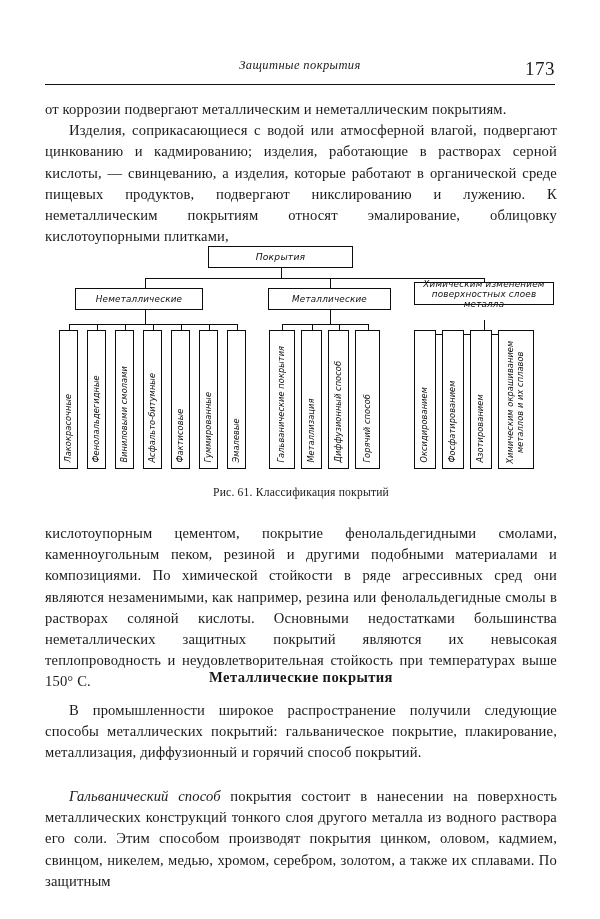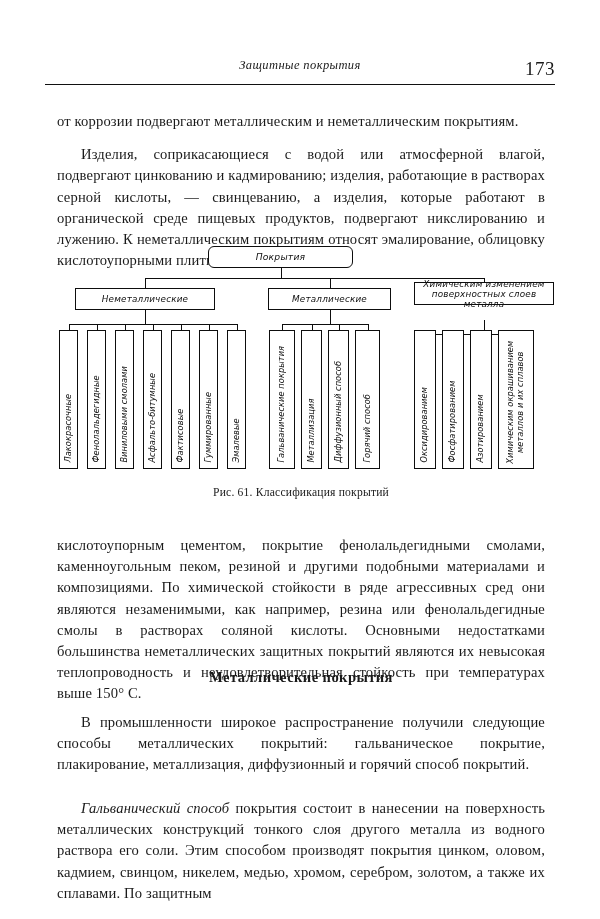--- a/index.html
+++ b/index.html
@@ -62,21 +62,21 @@
   .col {
     position: absolute;
     left: 45px;
     width: 512px;
     font-size: 14.6px;
     line-height: 21.2px;
     text-align: justify;
     text-justify: inter-word;
     letter-spacing: 0.15px;
   }
-  .col p { margin: 12px; }
+  .col p { margin: 0; }
   .col p.indent { text-indent: 24px; }
 
   #para-top    { top: 99px; }
   #para-mid    { top: 523px; }
   #para-after  { top: 700px; }
   #para-last   { top: 786px; }
 
   .section-heading {
     position: absolute;
     left: 45px;
@@ -174,27 +174,27 @@
     <div class="header-pageno">173</div>
   </div>
   <div class="header-rule"></div>
 
   <div class="col" id="para-top">
     <p>от коррозии подвергают металлическим и неметаллическим покрытиям.</p>
     <p class="indent">Изделия, соприкасающиеся с водой или атмосферной влагой, подвергают цинкованию и кадмированию; изделия, работающие в растворах серной кислоты, — свинцеванию, а изделия, которые работают в органической среде пищевых продуктов, подвергают никслированию и лужению. К неметаллическим покрытиям относят эмалирование, облицовку кислотоупорными плитками,</p>
   </div>
 
   <div class="figure">
-      <div class="dnode top" style="left: 163px; top: 2px; width: 145px; height: 22px; border-radius: 6px;">Покрытия</div>
+      <div class="dnode top" style="left: 163px; top: 2px; width: 145px; height: 22px;">Покрытия</div>
       <div class="ln v" style="left: 235.5px; top: 24px; height: 10px;"></div>
       <div class="ln h" style="left: 100px; top: 34px; width: 339px;"></div>
       <div class="ln v" style="left: 100px; top: 34px; height: 10px;"></div>
       <div class="ln v" style="left: 284.5px; top: 34px; height: 10px;"></div>
       <div class="ln v" style="left: 439px; top: 34px; height: 4px;"></div>
-      <div class="dnode level2" style="left: 30px; top: 44px; width: 140px; height: 22px;">Неметаллические</div>
+      <div class="dnode level2" style="left: 30px; top: 44px; width: 128px; height: 22px;">Неметаллические</div>
       <div class="ln v" style="left: 100px; top: 66px; height: 14px;"></div>
       <div class="ln h" style="left: 23.5px; top: 80px; width: 168px;"></div>
       <div class="ln v" style="left: 23.5px; top: 80px; height: 6px;"></div>
       <div class="dleaf" style="left: 14px; top: 86px; width: 19px; height: 139px;">
         <span>Лакокрасочные</span>
       </div>
       <div class="ln v" style="left: 51.5px; top: 80px; height: 6px;"></div>
       <div class="dleaf" style="left: 42px; top: 86px; width: 19px; height: 139px;">
         <span>Фенолальдегидные</span>
       </div>

